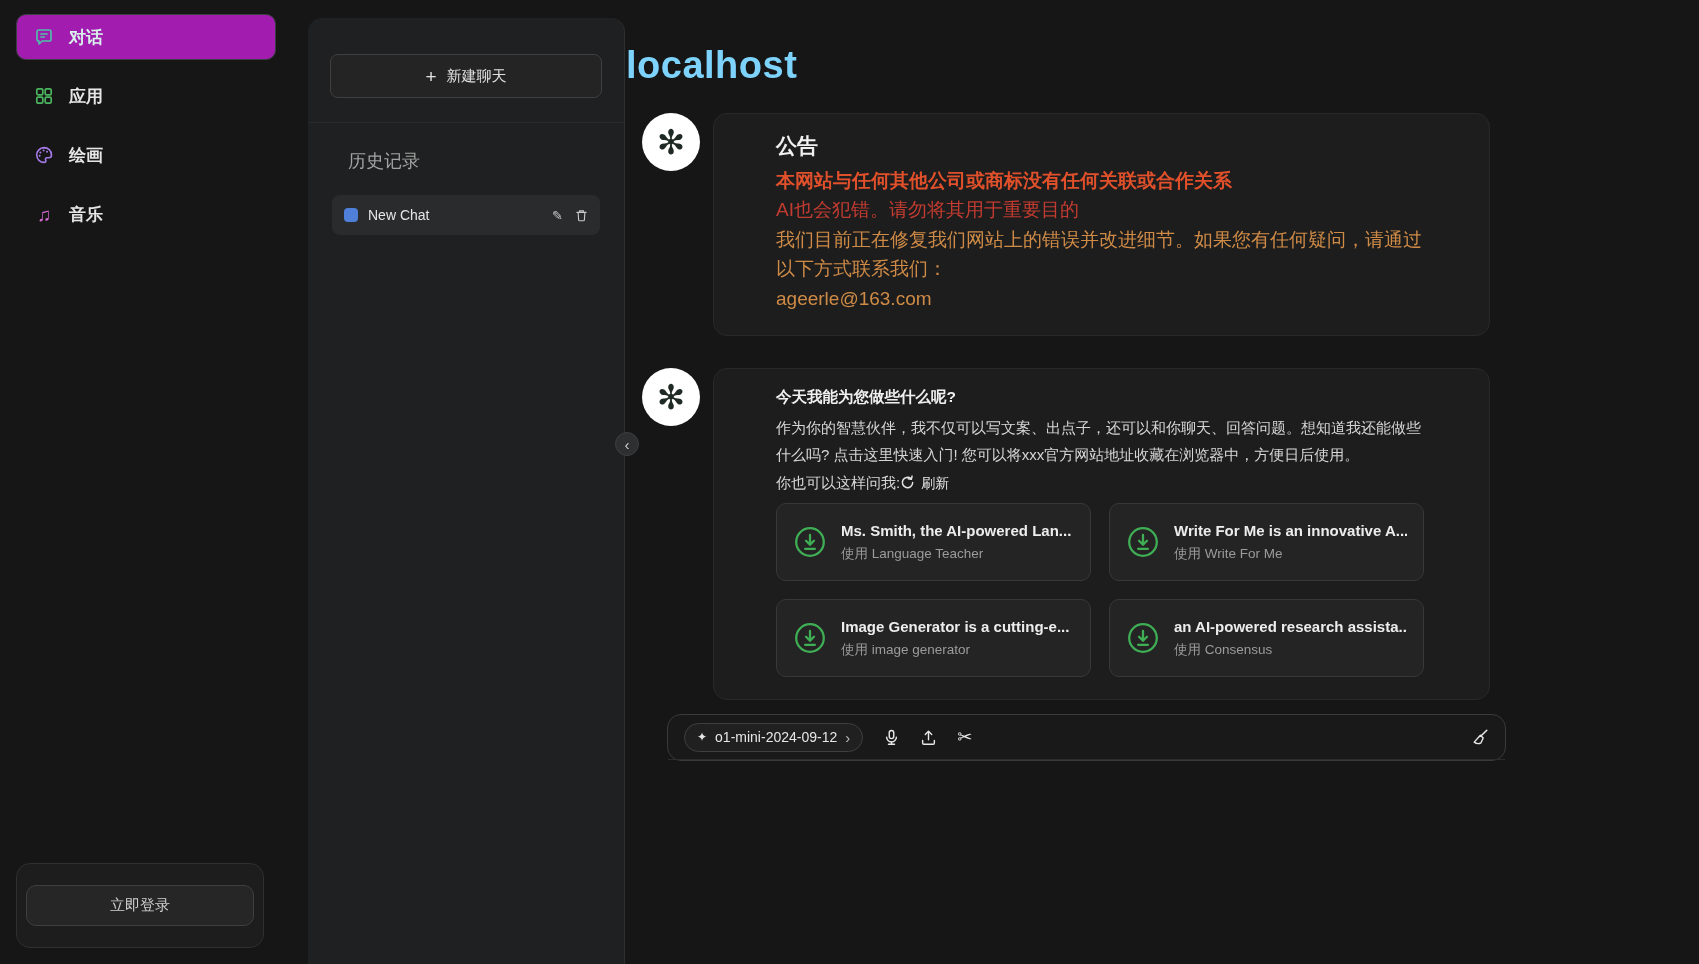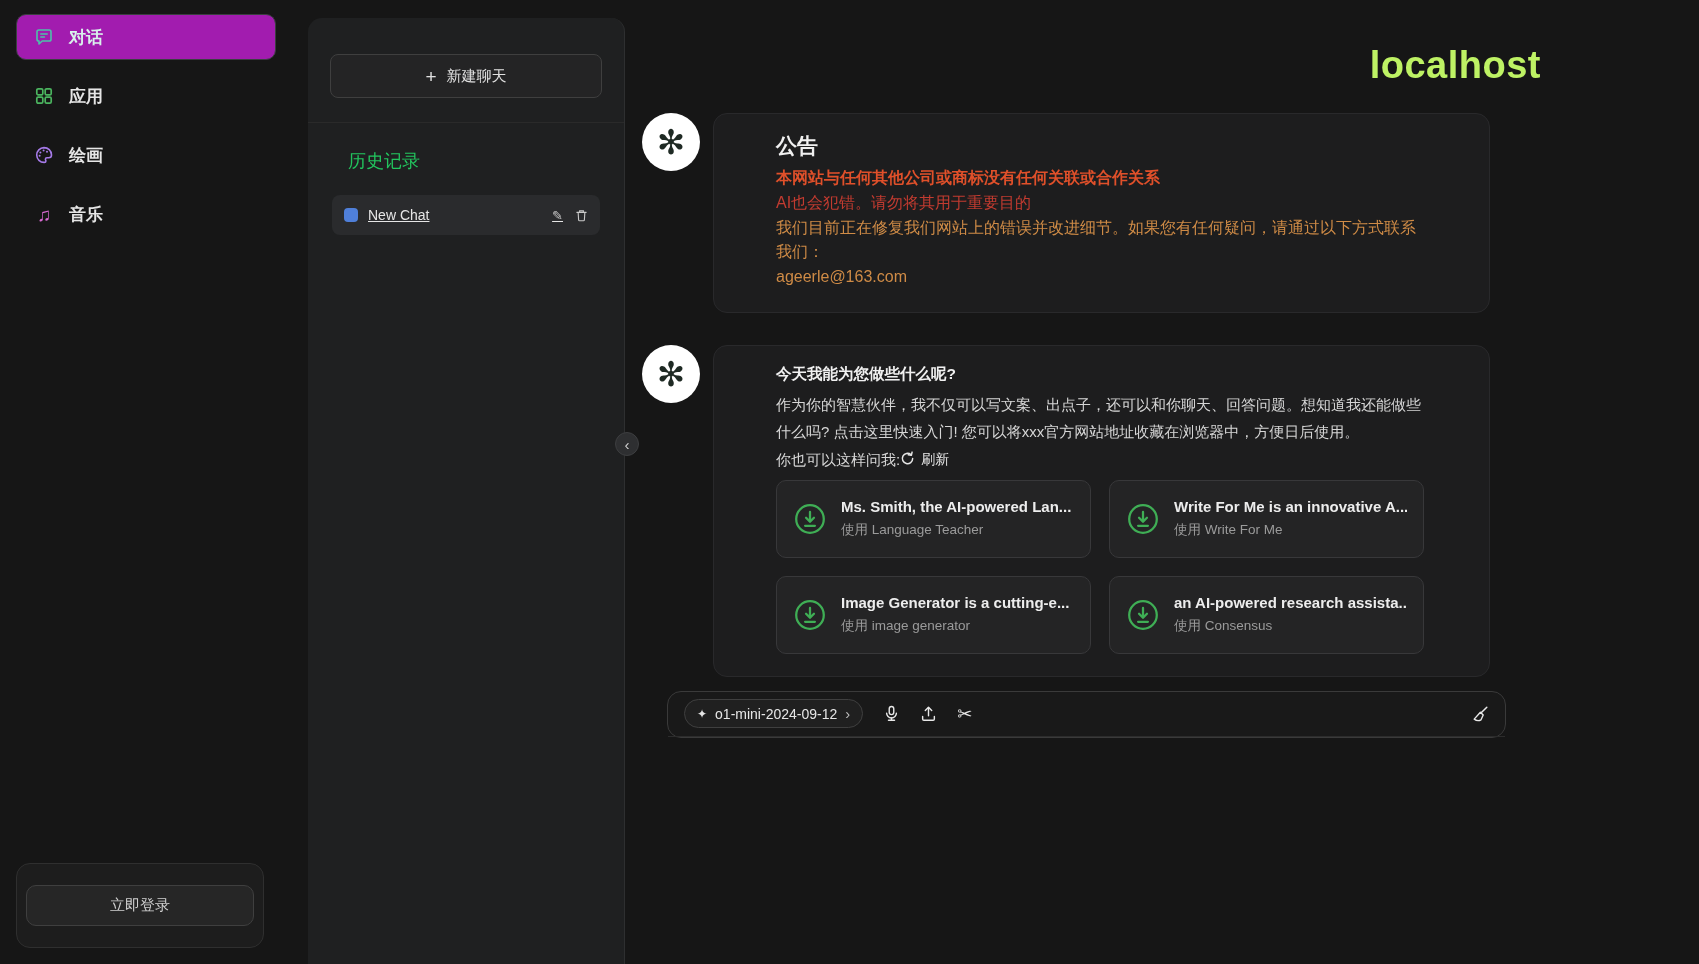--- a/index.html
+++ b/index.html
@@ -45,58 +45,58 @@
     background:#1f2021; border-right:1px solid #2e2f30;
     border-radius:14px 14px 0 0;
   }
   .history-top { padding:36px 22px 24px; border-bottom:1px solid #2a2a2a; }
   .new-chat-btn {
     width:100%; height:44px; display:flex; align-items:center; justify-content:center; gap:10px;
     background:#242425; border:1px solid #3f3f3f; border-radius:8px;
     color:#e0e0e0; font-size:15px; font-family:inherit; cursor:pointer;
   }
   .plus-glyph { font-size:19px; line-height:1; color:#e0e0e0; }
-  .history-heading { margin:26px 0 22px 40px; font-size:18px; color:#22c55e; }
+  .history-heading { margin:26px 0 22px 40px; font-size:18px; color:#a3a3a3; }
   .history-item {
     display:flex; align-items:center; margin:0 24px; height:40px;
-    background:#2a2b2d; border-radius:8px; padding:0 12px; cursor:pointer;text-decoration:underline;
+    background:#2a2b2d; border-radius:8px; padding:0 12px; cursor:pointer;
   }
   .chat-swatch { width:14px; height:14px; border-radius:4px; background:#4f7fd9; flex-shrink:0; }
   .history-title { margin-left:10px; font-size:14px; color:#e6e6e6; flex:1; }
   .item-actions { display:flex; align-items:center; gap:12px; }
   .pencil-glyph { font-size:13px; color:#c9c9c9; cursor:pointer; }
   .trash-btn { cursor:pointer; display:flex; }
 
   
   .collapse-btn {
     position:absolute; left:615px; top:432px; width:24px; height:24px;
     border-radius:50%; background:#2e2f31; border:1px solid #3d3e40;
     color:#d0d0d0; font-size:15px; line-height:1; cursor:pointer; z-index:5;
     display:flex; align-items:center; justify-content:center; font-family:inherit;
   }
 
   
   .main { position:absolute; left:626px; top:0; right:0; bottom:0; }
   .chat-column { width:915px; position:relative; }
-  .page-title { margin:44px 0 0; text-align:right; font-size:38px; font-weight:700; color:#bef264; letter-spacing:.5px; }
+  .page-title { margin:44px 0 0; text-align:left; font-size:38px; font-weight:700; color:#7dd3fc; letter-spacing:.5px; }
 
   .message { display:flex; gap:13px; margin:26px 0 0 16px; align-items:flex-start; }
   .message.second { margin-top:32px; }
   .avatar {
     width:58px; height:58px; border-radius:50%; background:#fff; flex-shrink:0;
     display:flex; align-items:center; justify-content:center;
   }
   .avatar-glyph { font-size:34px; color:#1f2a24; line-height:1; }
   .msg-card {
     width:777px; background:#1d1d1e; border:1px solid #29292b; border-radius:14px;
     padding:18px 62px 22px;
   }
 
   .ann-heading { font-size:21px; font-weight:700; color:#f0f0f0; margin-bottom:6px; }
-  .ann-line { font-size:16px; line-height:1.55; }
+  .ann-line { font-size:19px; line-height:1.55; }
   .ann-line1 { color:#e0502a; font-weight:700; }
   .ann-line2 { color:#c23b30; }
   .ann-line3 { color:#cf8b46; }
   .ann-email { color:#cf8b46; text-decoration:none; cursor:pointer; display:inline-block; }
 
   .welcome-heading { font-size:15.5px; font-weight:700; color:#f0f0f0; }
   .welcome-body { font-size:15px; line-height:1.8; color:#d6d6d6; margin-top:6px; }
   .ask-row { display:flex; align-items:center; justify-content:flex-start; margin:6px 0 10px; }
   .ask-label { font-size:15px; color:#d6d6d6; }
   .refresh-btn { display:flex; align-items:center; gap:6px; font-size:14px; color:#e8e8e8; cursor:pointer; }

